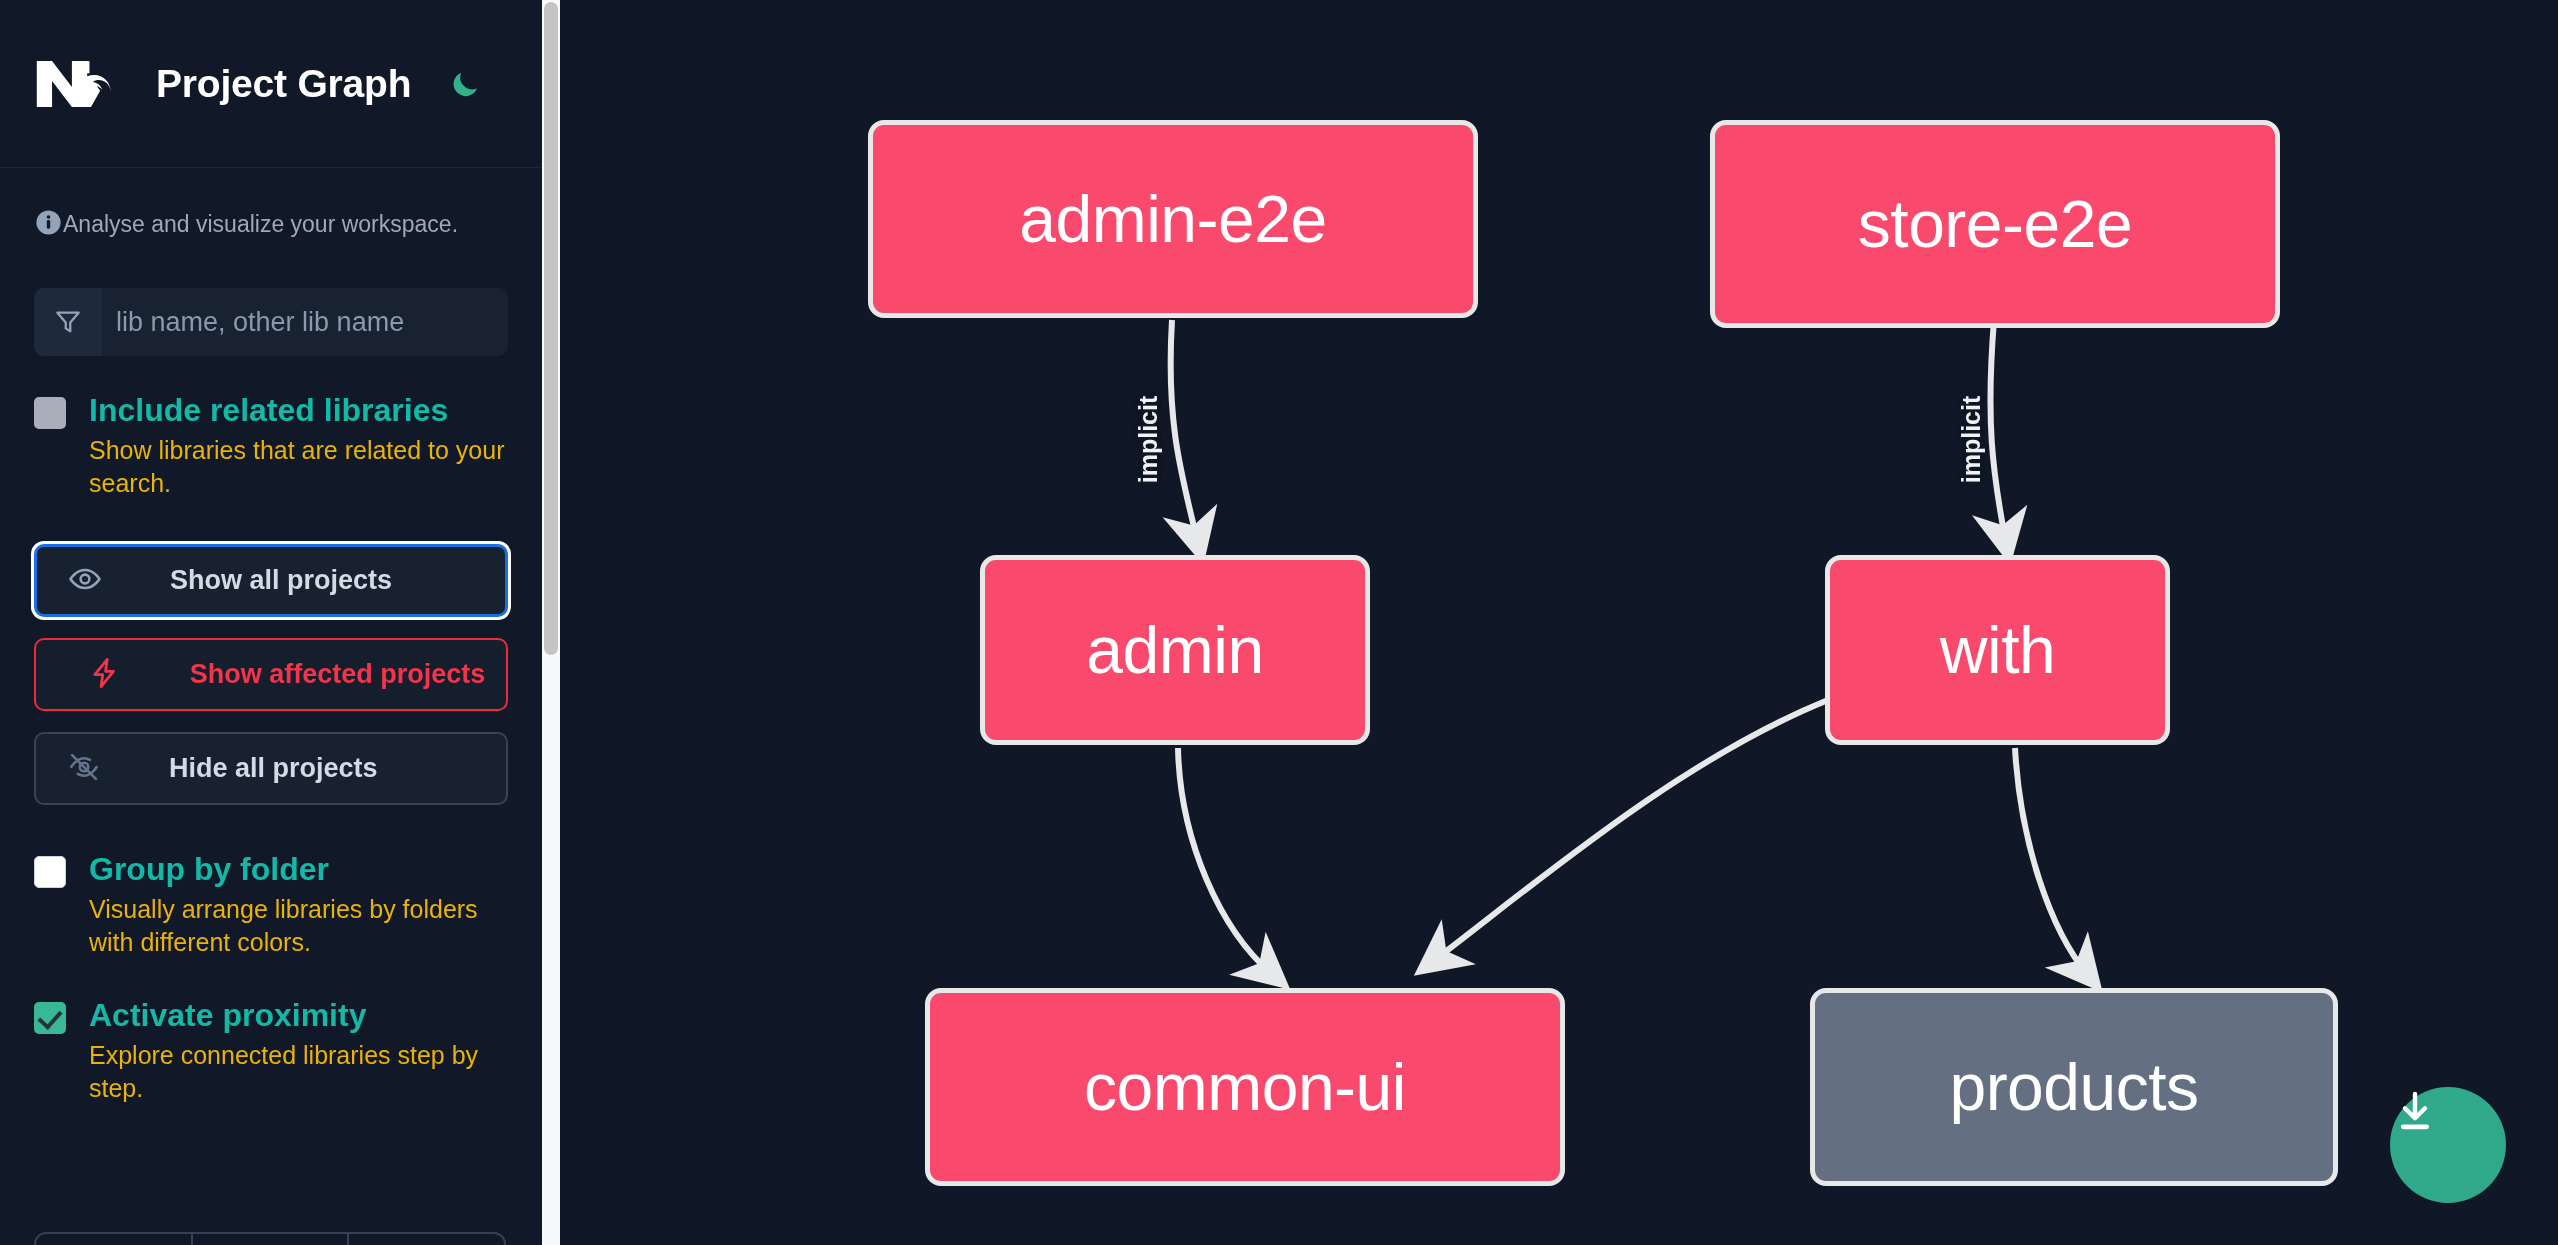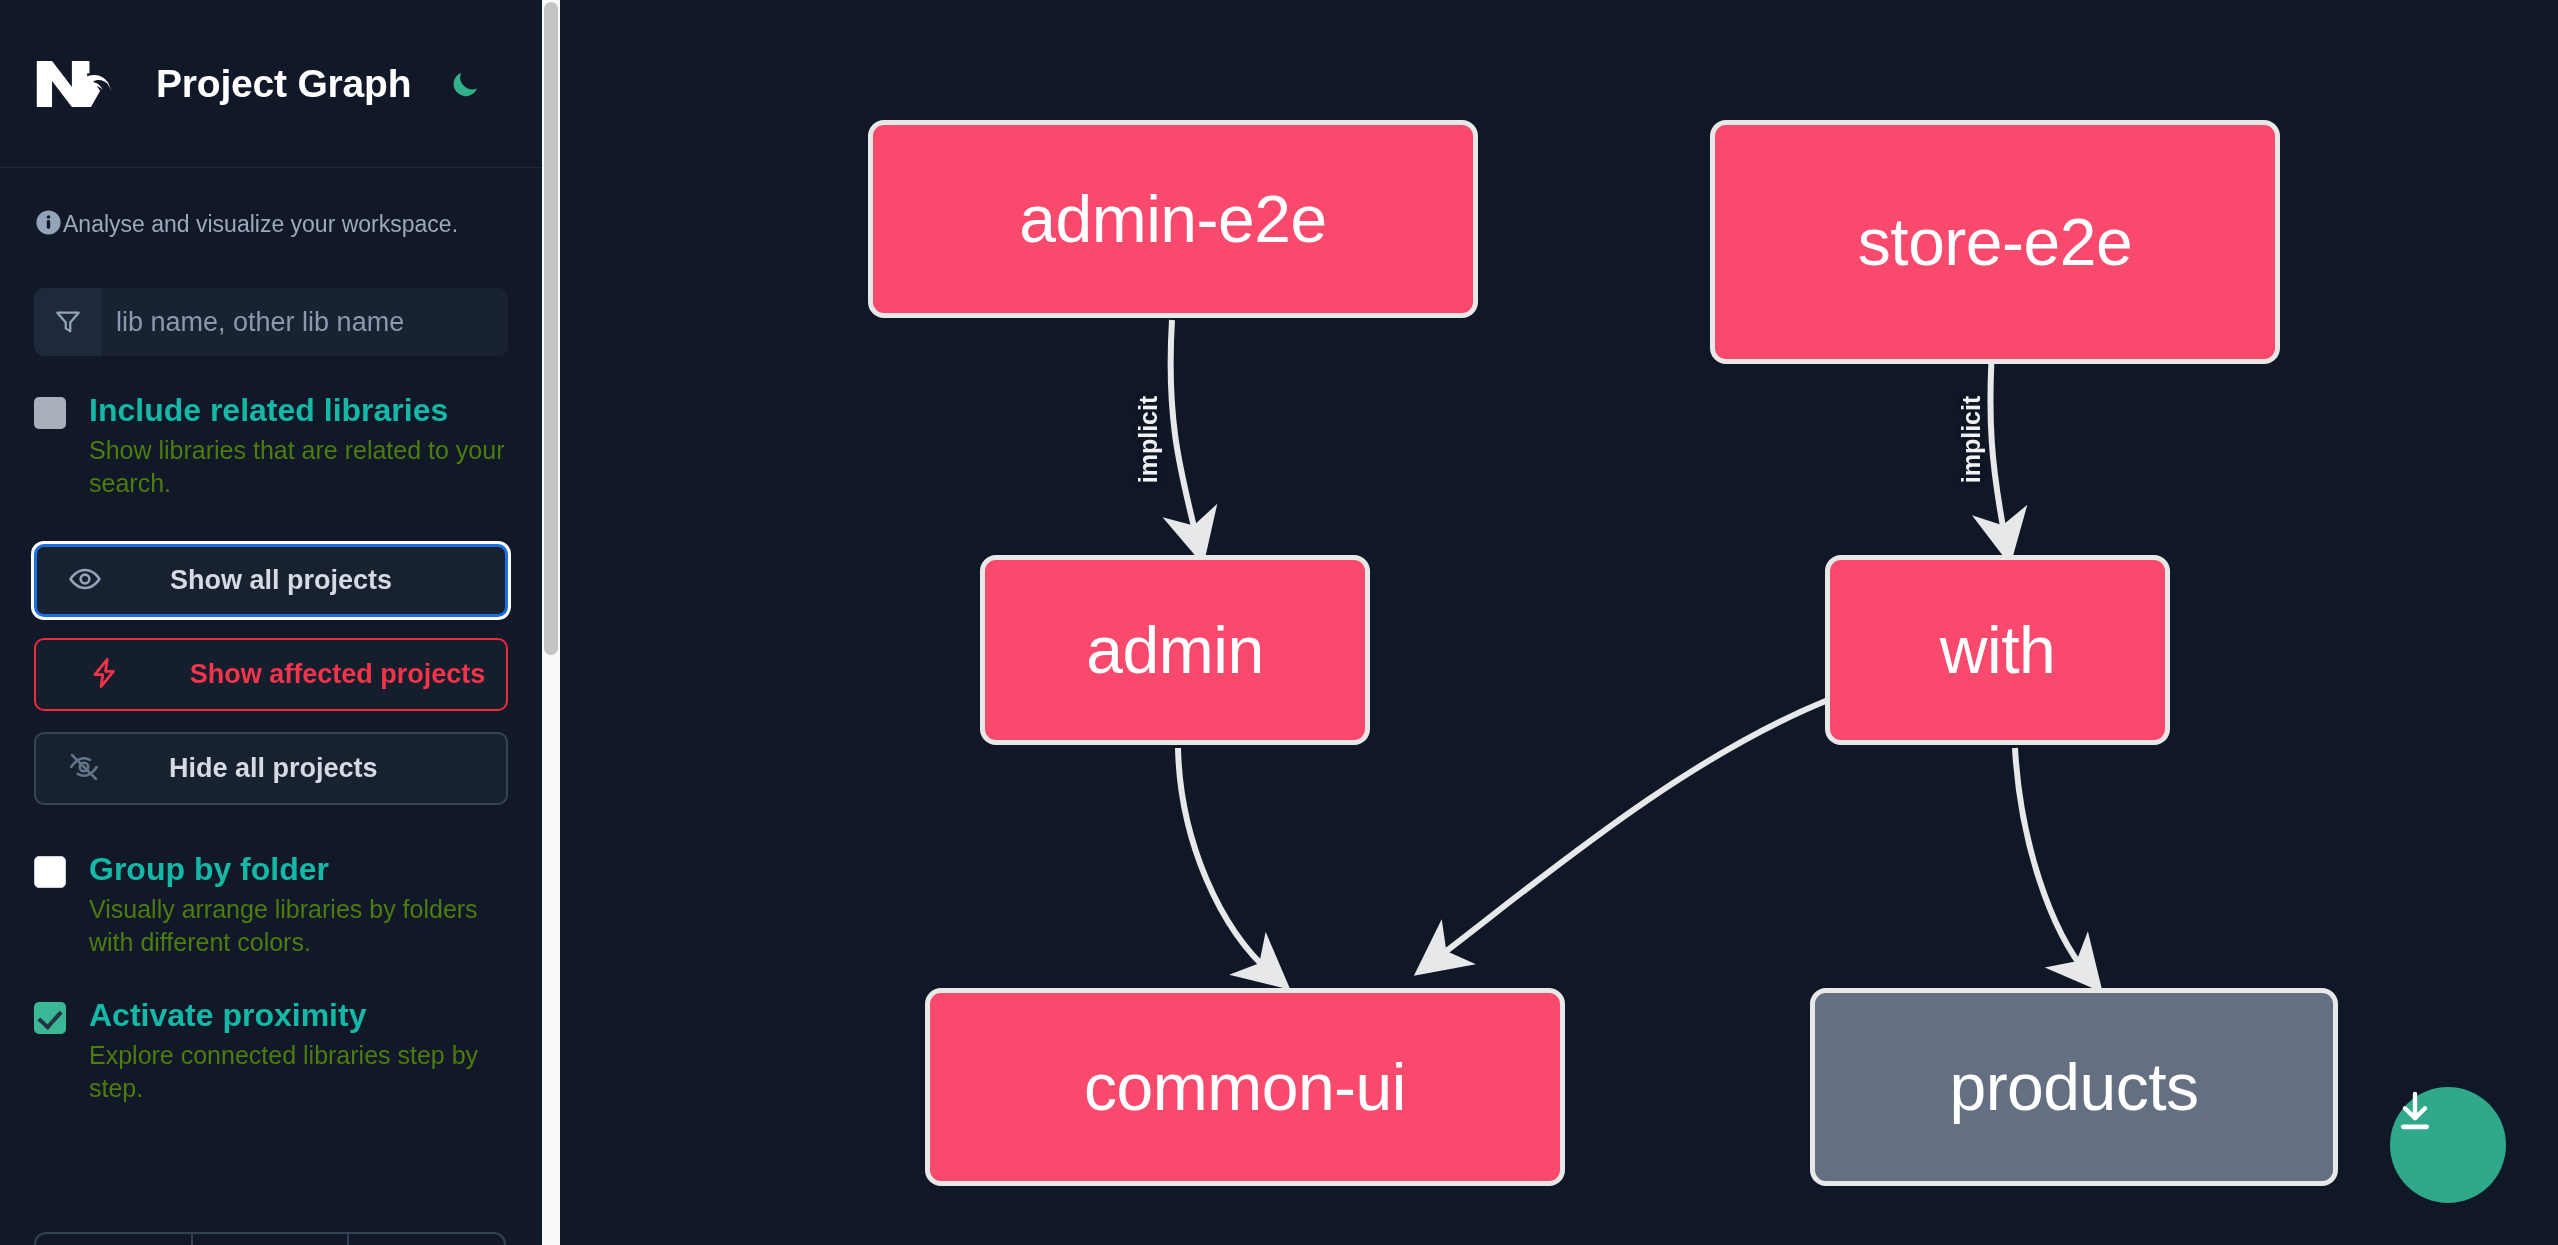--- a/index.html
+++ b/index.html
@@ -88,21 +88,21 @@
   .chk-box.green { background: #3AB795; }
   .chk-box.green::after {
     content: "";
     position: absolute; left: 9px; top: 4px;
     width: 10px; height: 18px;
     border: solid #253242; border-width: 0 4px 4px 0;
     transform: rotate(42deg);
   }
   .chk-text { margin-left: 23px; }
   .chk-title { color: #14b8a6; font-size: 32px; font-weight: 700; }
-  .chk-desc { color: #4d7c0f; font-size: 25px; line-height: 1.32; margin-top: 5px; max-width: 440px; }
+  .chk-desc { color: #eab308; font-size: 25px; line-height: 1.32; margin-top: 5px; max-width: 440px; }
 
   
   .btns { margin-top: 44px; display: flex; flex-direction: column; gap: 21px; }
   .btn {
     height: 73px;
     display: flex; align-items: center;
     border-radius: 10px;
     padding-left: 31px;
     background: #18212F;
     cursor: pointer;
@@ -324,21 +324,21 @@
 
         <path d="M 1268,700 C 1120,760 980,880 872,962"></path>
 
         <path d="M 1455,748 C 1460,840 1490,930 1528,975"></path>
       </g>
     </svg>
 
     <div class="node pink" style="left:308px;top:120px;width:610px;height:198px;">
       <span>admin-e2e</span>
     </div>
-    <div class="node pink" style="left:1150px;top:120px;width:570px;height:244px;">
+    <div class="node pink" style="left:1150px;top:120px;width:570px;height:208px;">
       <span>store-e2e</span>
     </div>
     <div class="node pink" style="left:420px;top:555px;width:390px;height:190px;">
       <span>admin</span>
     </div>
     <div class="node pink" style="left:1265px;top:555px;width:345px;height:190px;">
       <span>with</span>
     </div>
     <div class="node pink" style="left:365px;top:988px;width:640px;height:198px;">
       <span>common-ui</span>

